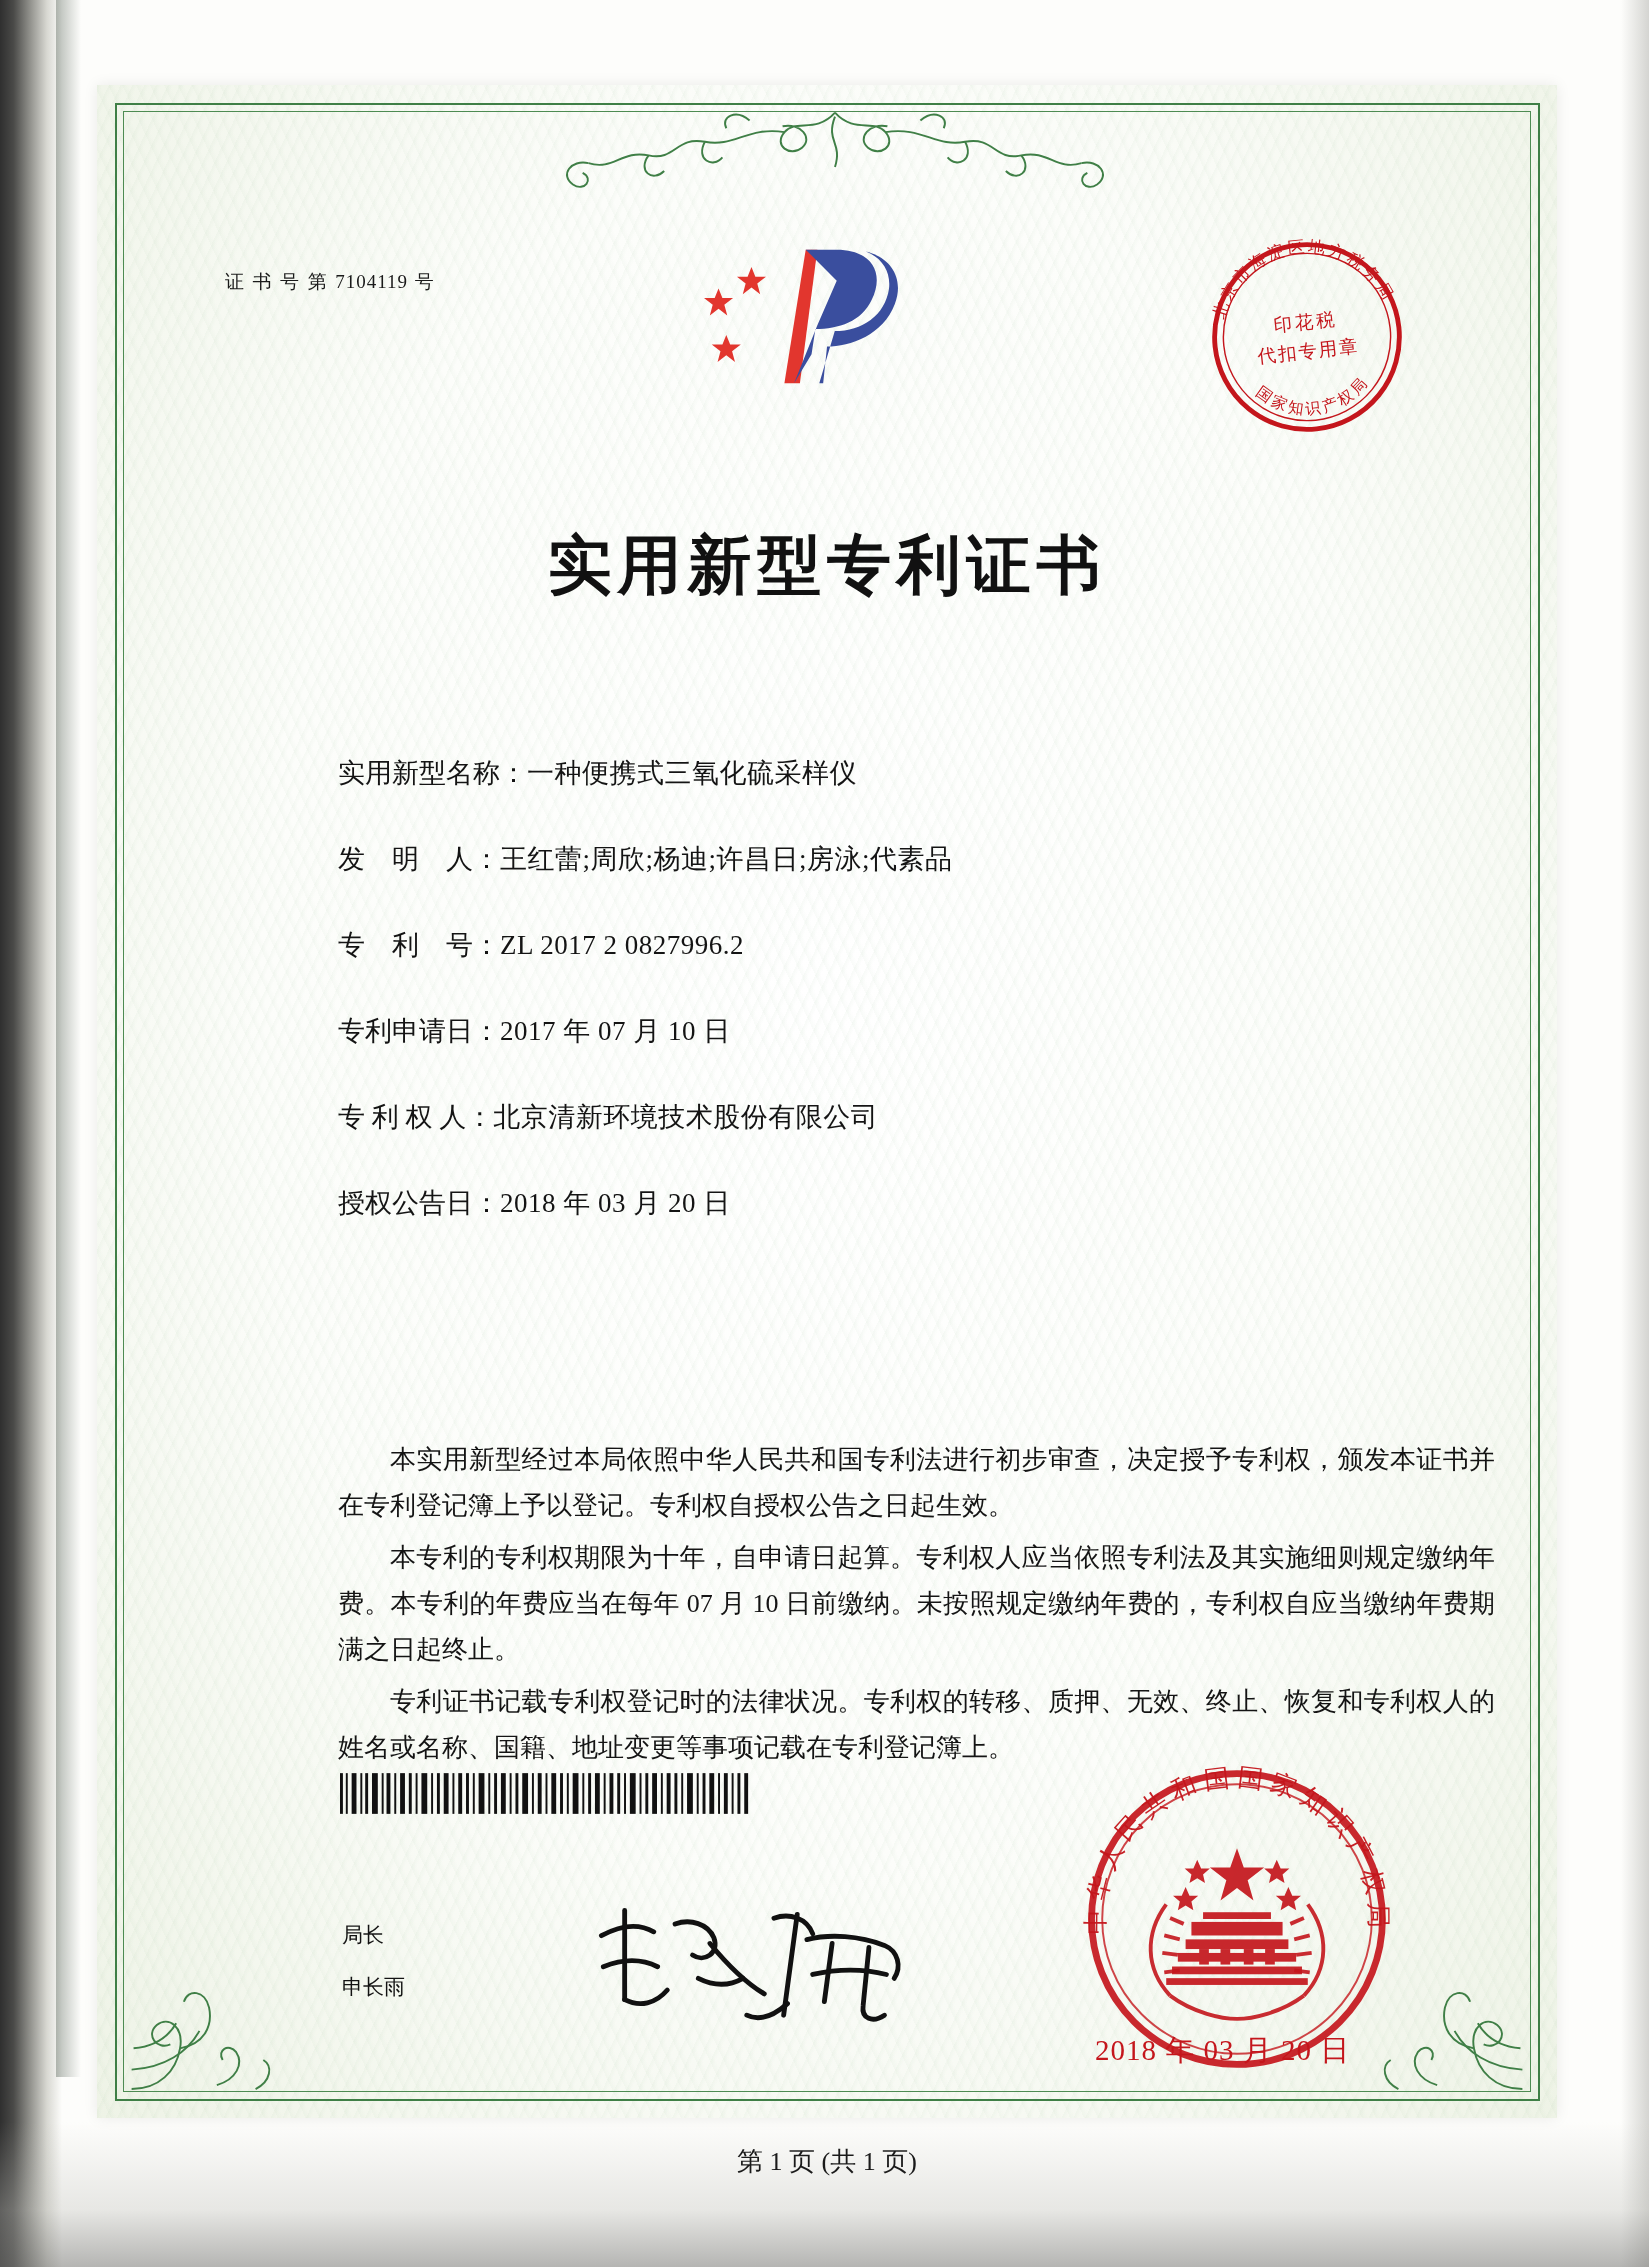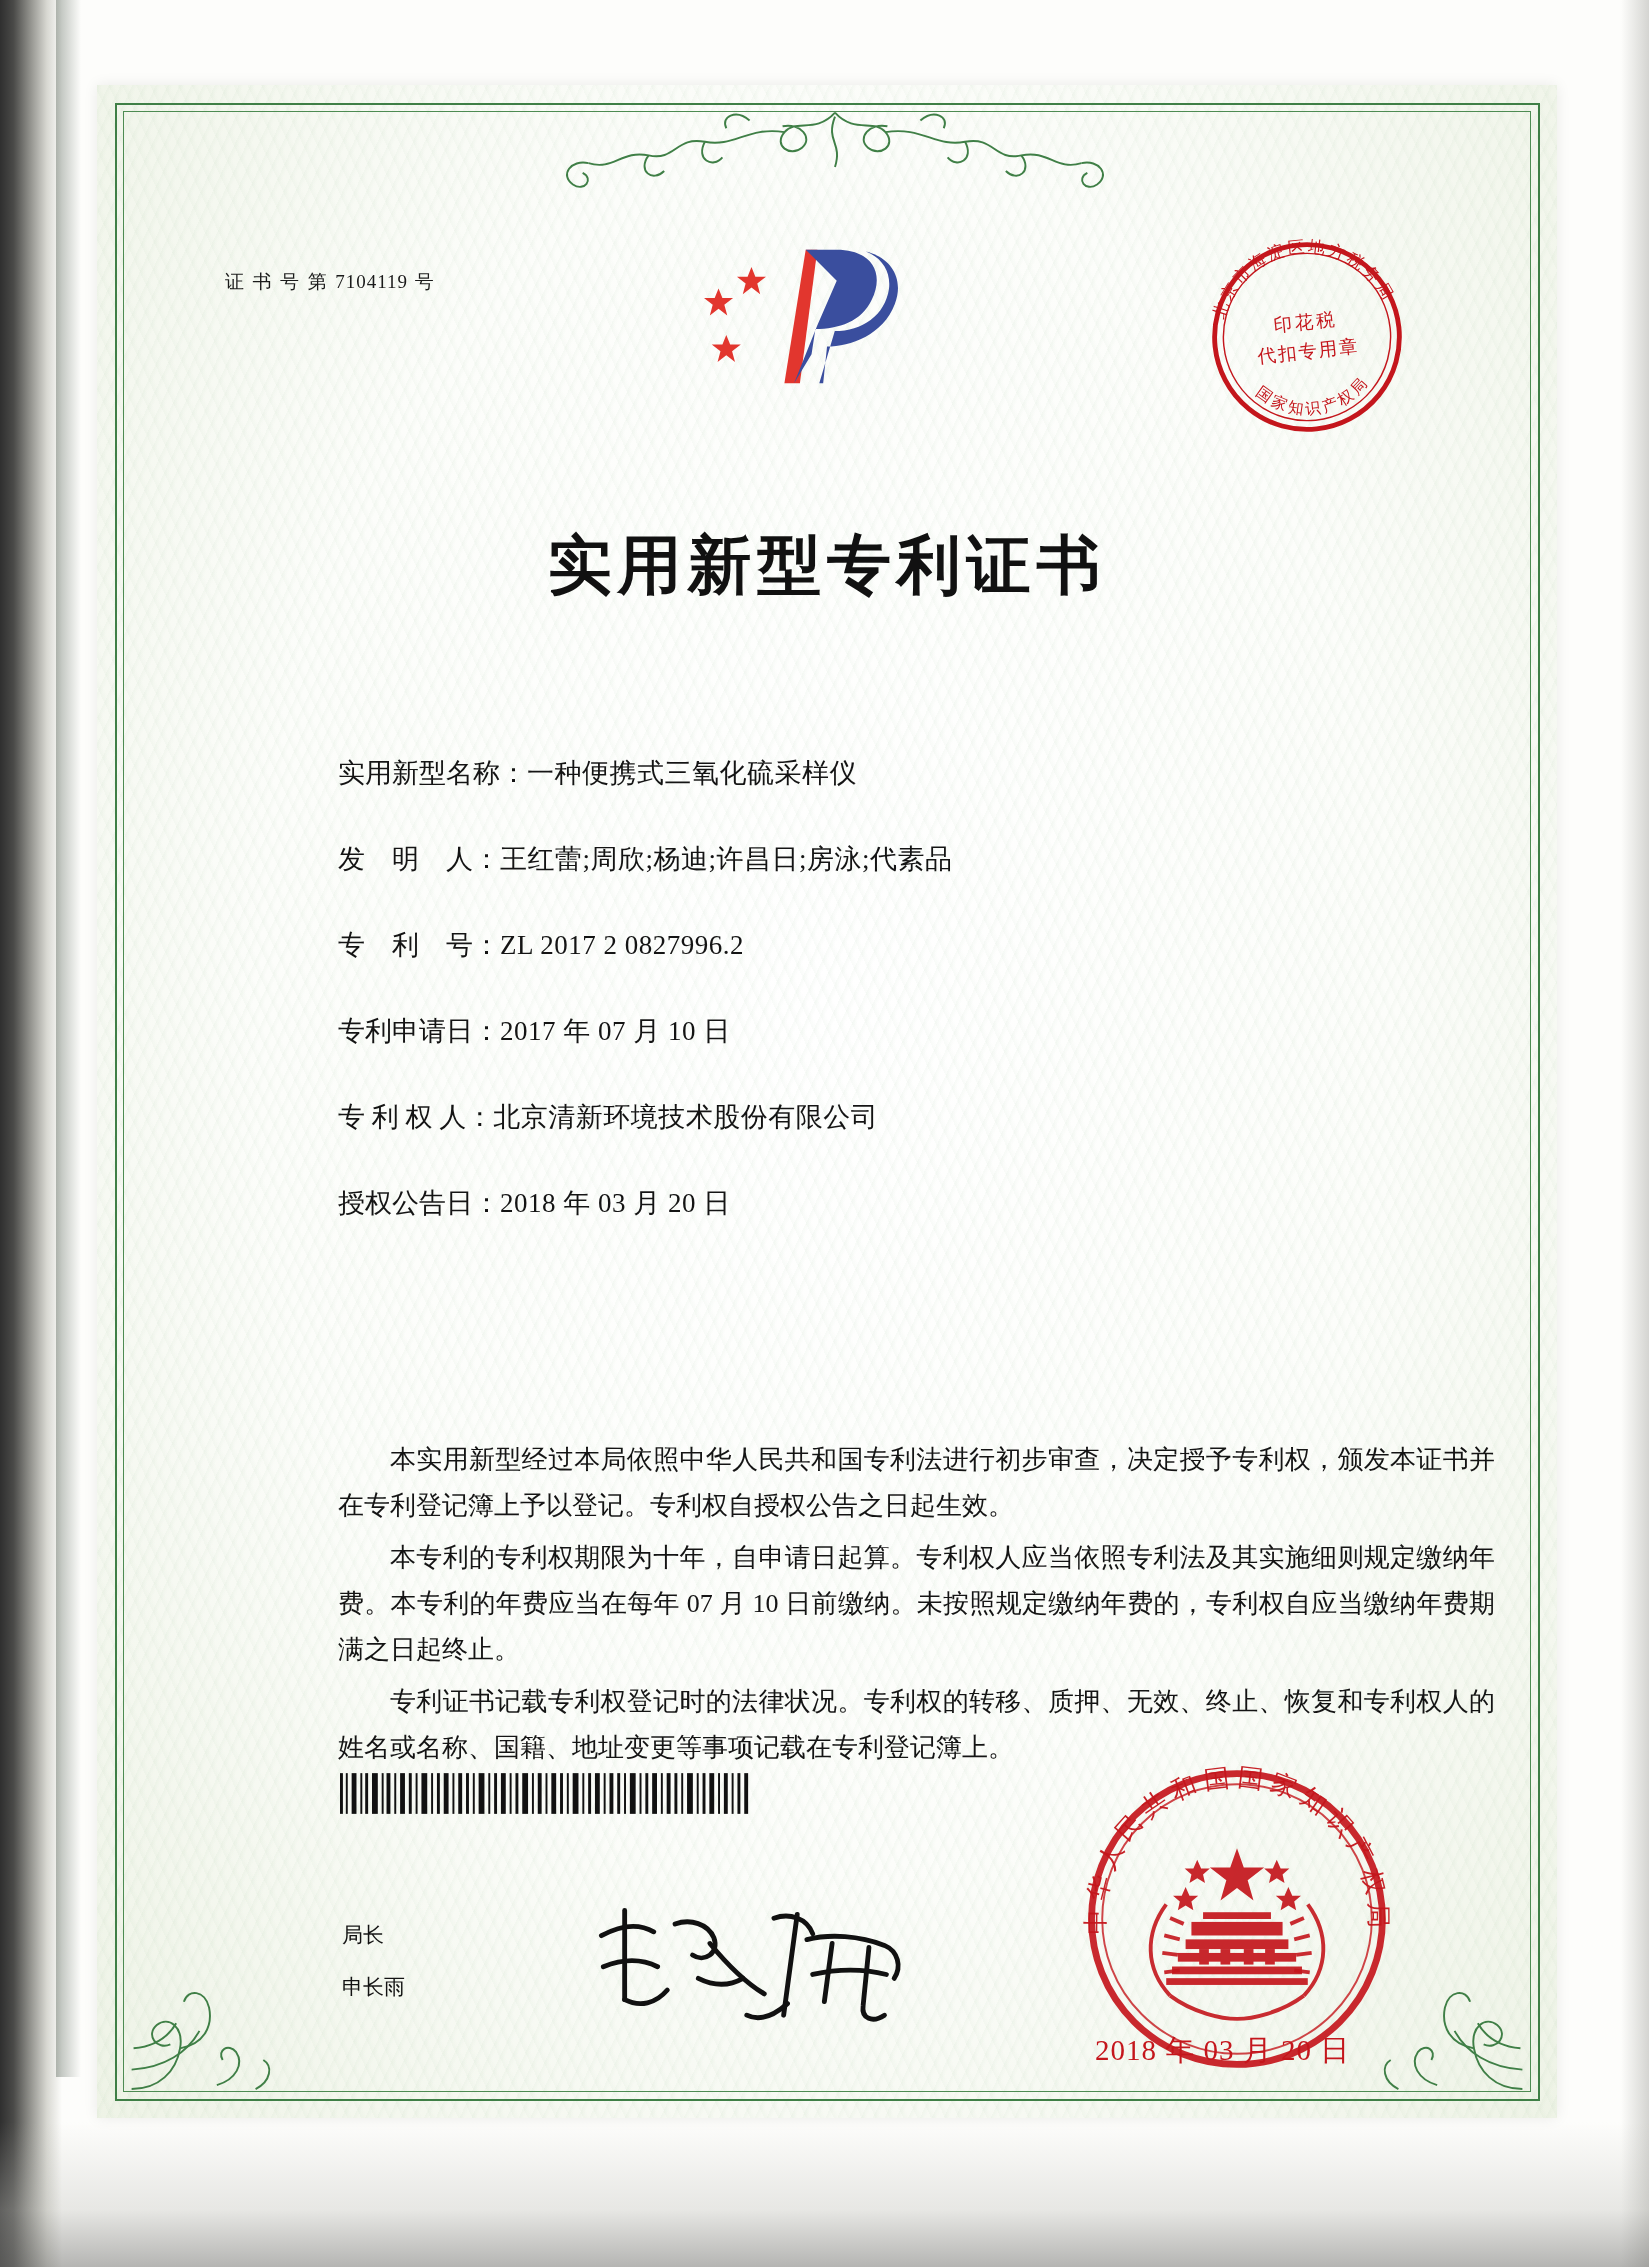--- a/index.html
+++ b/index.html
@@ -479,15 +479,16 @@
       <path d="M92 150 C 70 180, 70 216, 96 244"></path>
       <path d="M238 150 C 260 180, 260 216, 234 244"></path>
       <path d="M96 244 C 120 262, 150 268, 165 268 C 180 268, 210 262, 234 244"></path>
       <path d="M110 170 L96 164 M106 186 L90 182 M104 202 L88 200 M106 218 L90 220"></path>
       <path d="M220 170 L234 164 M224 186 L240 182 M226 202 L242 200 M224 218 L240 220"></path>
     </g>
   </svg>
 
   <div class="seal-date">2018 年 03 月 20 日</div>
 
+  <div class="footer">第 1 页 (共 1 页)</div>
 
 </div>
 
 
 </body></html>

